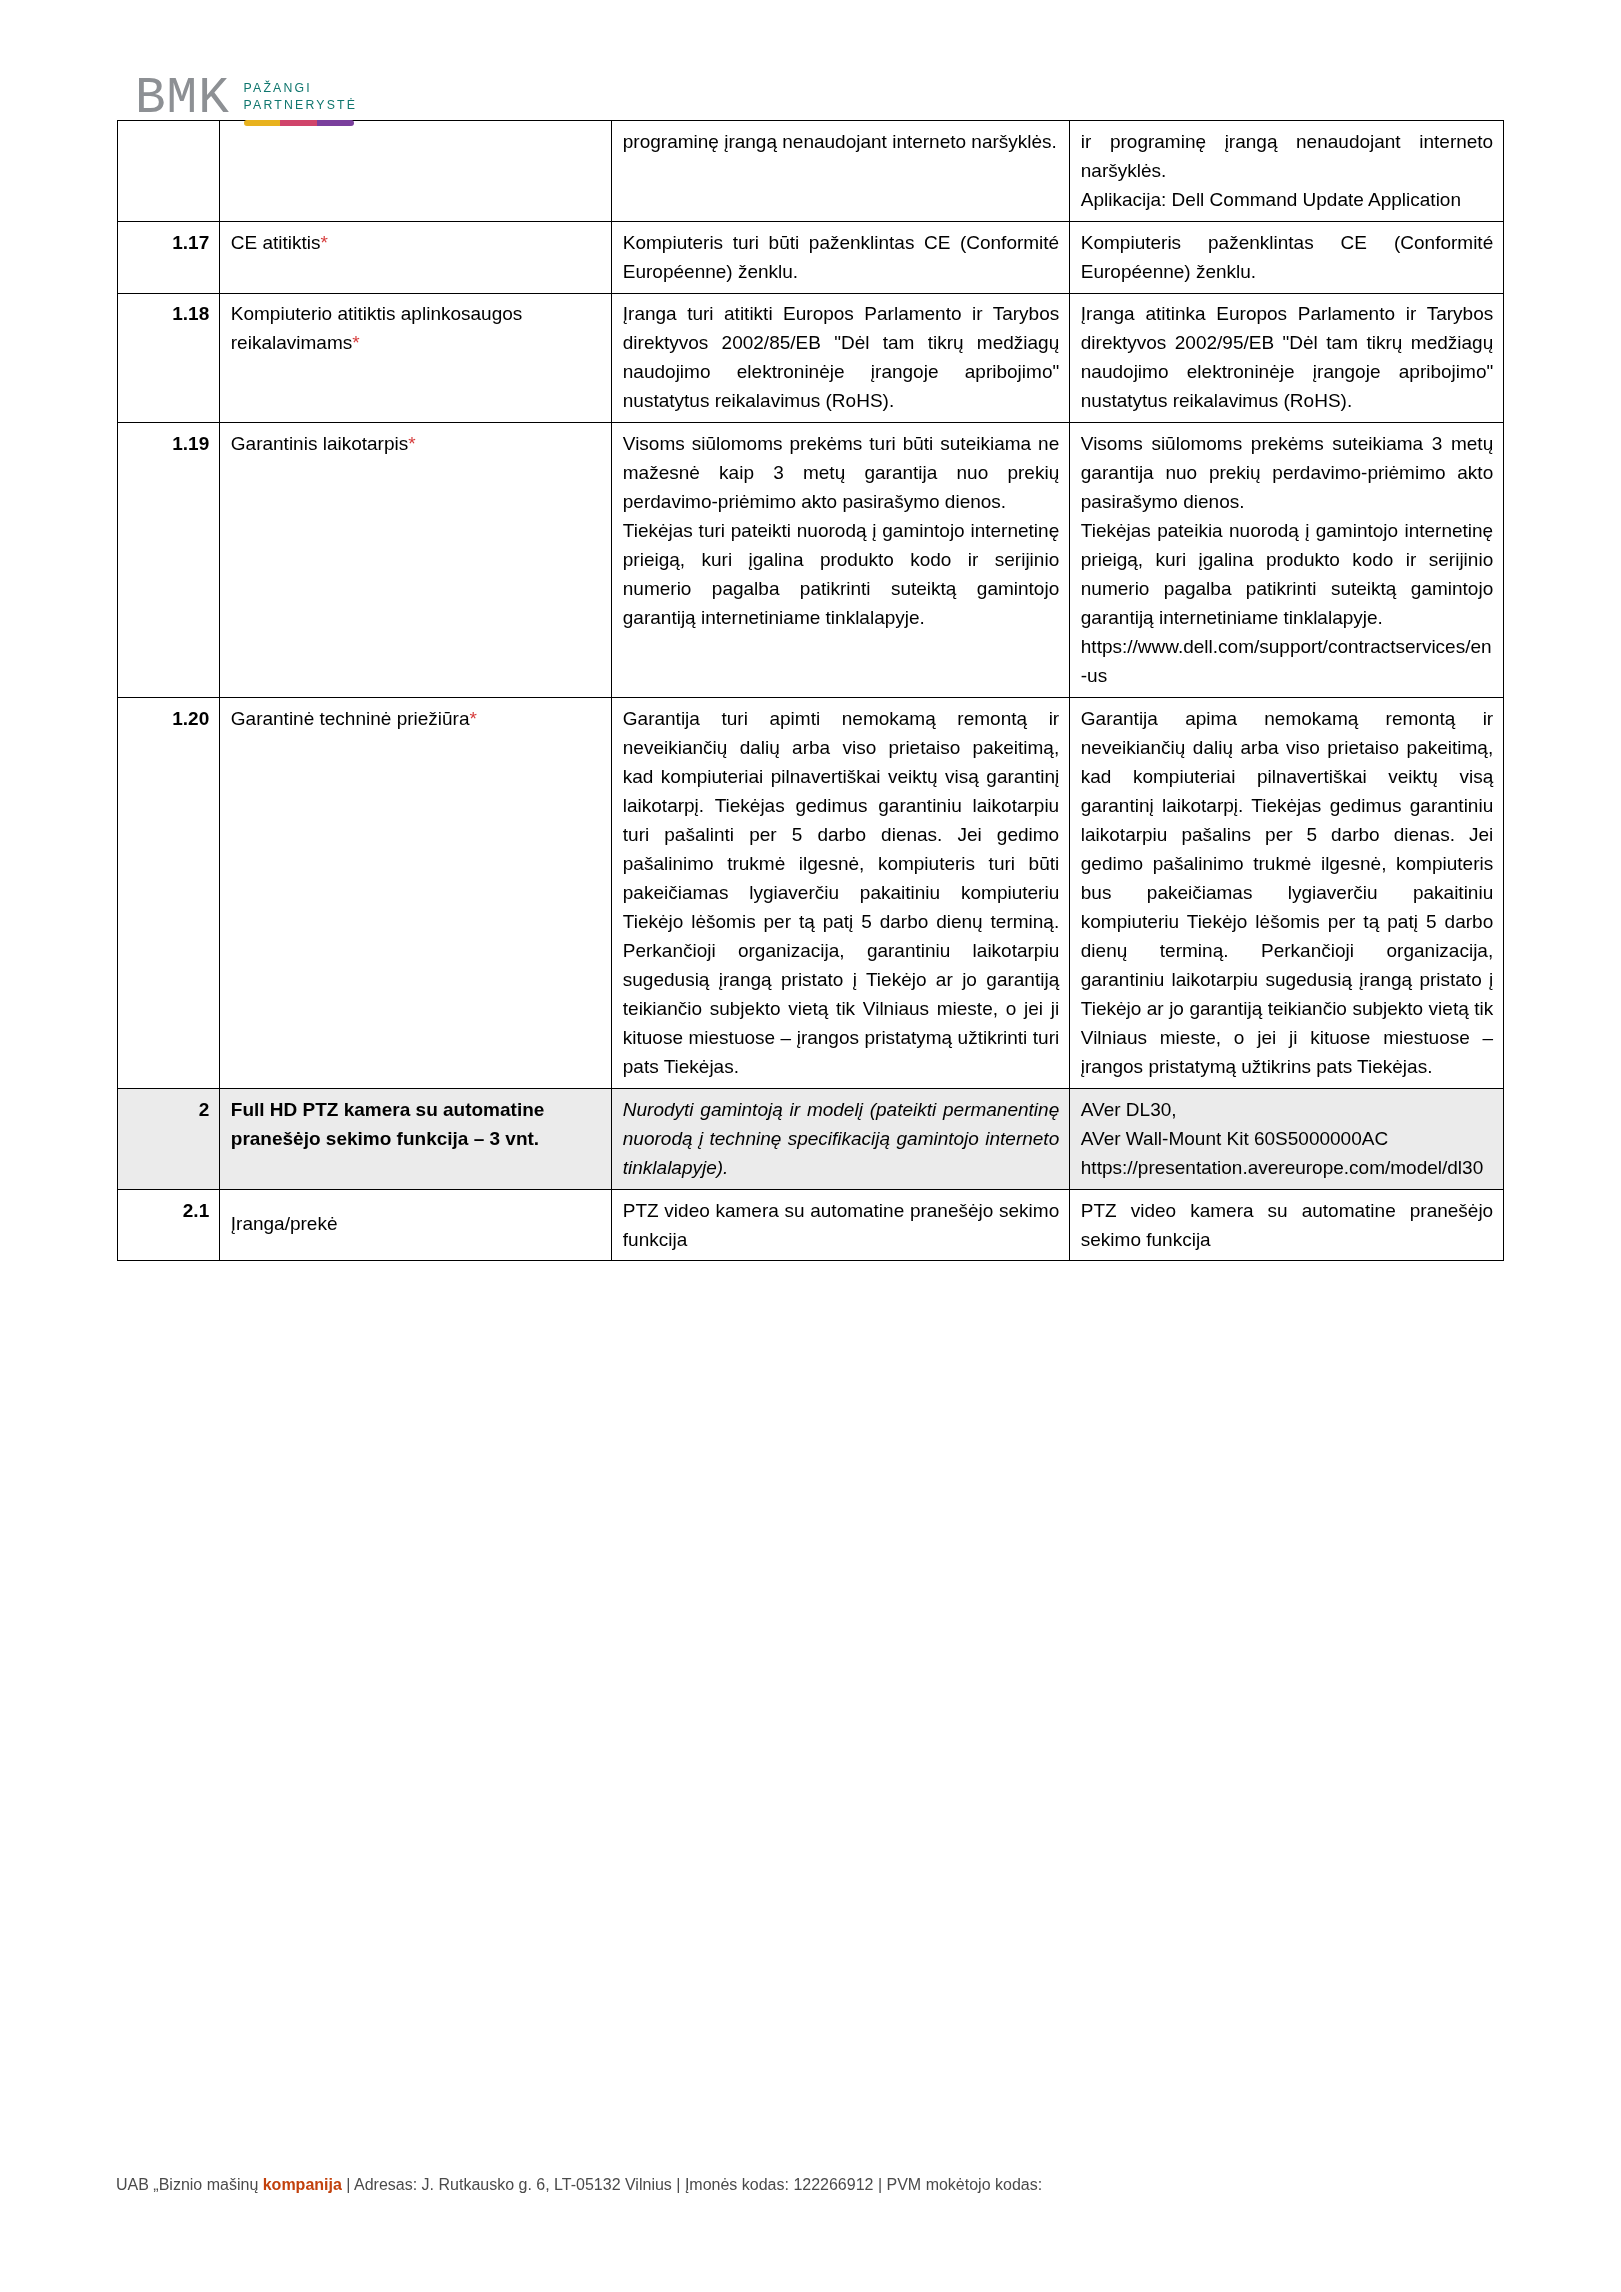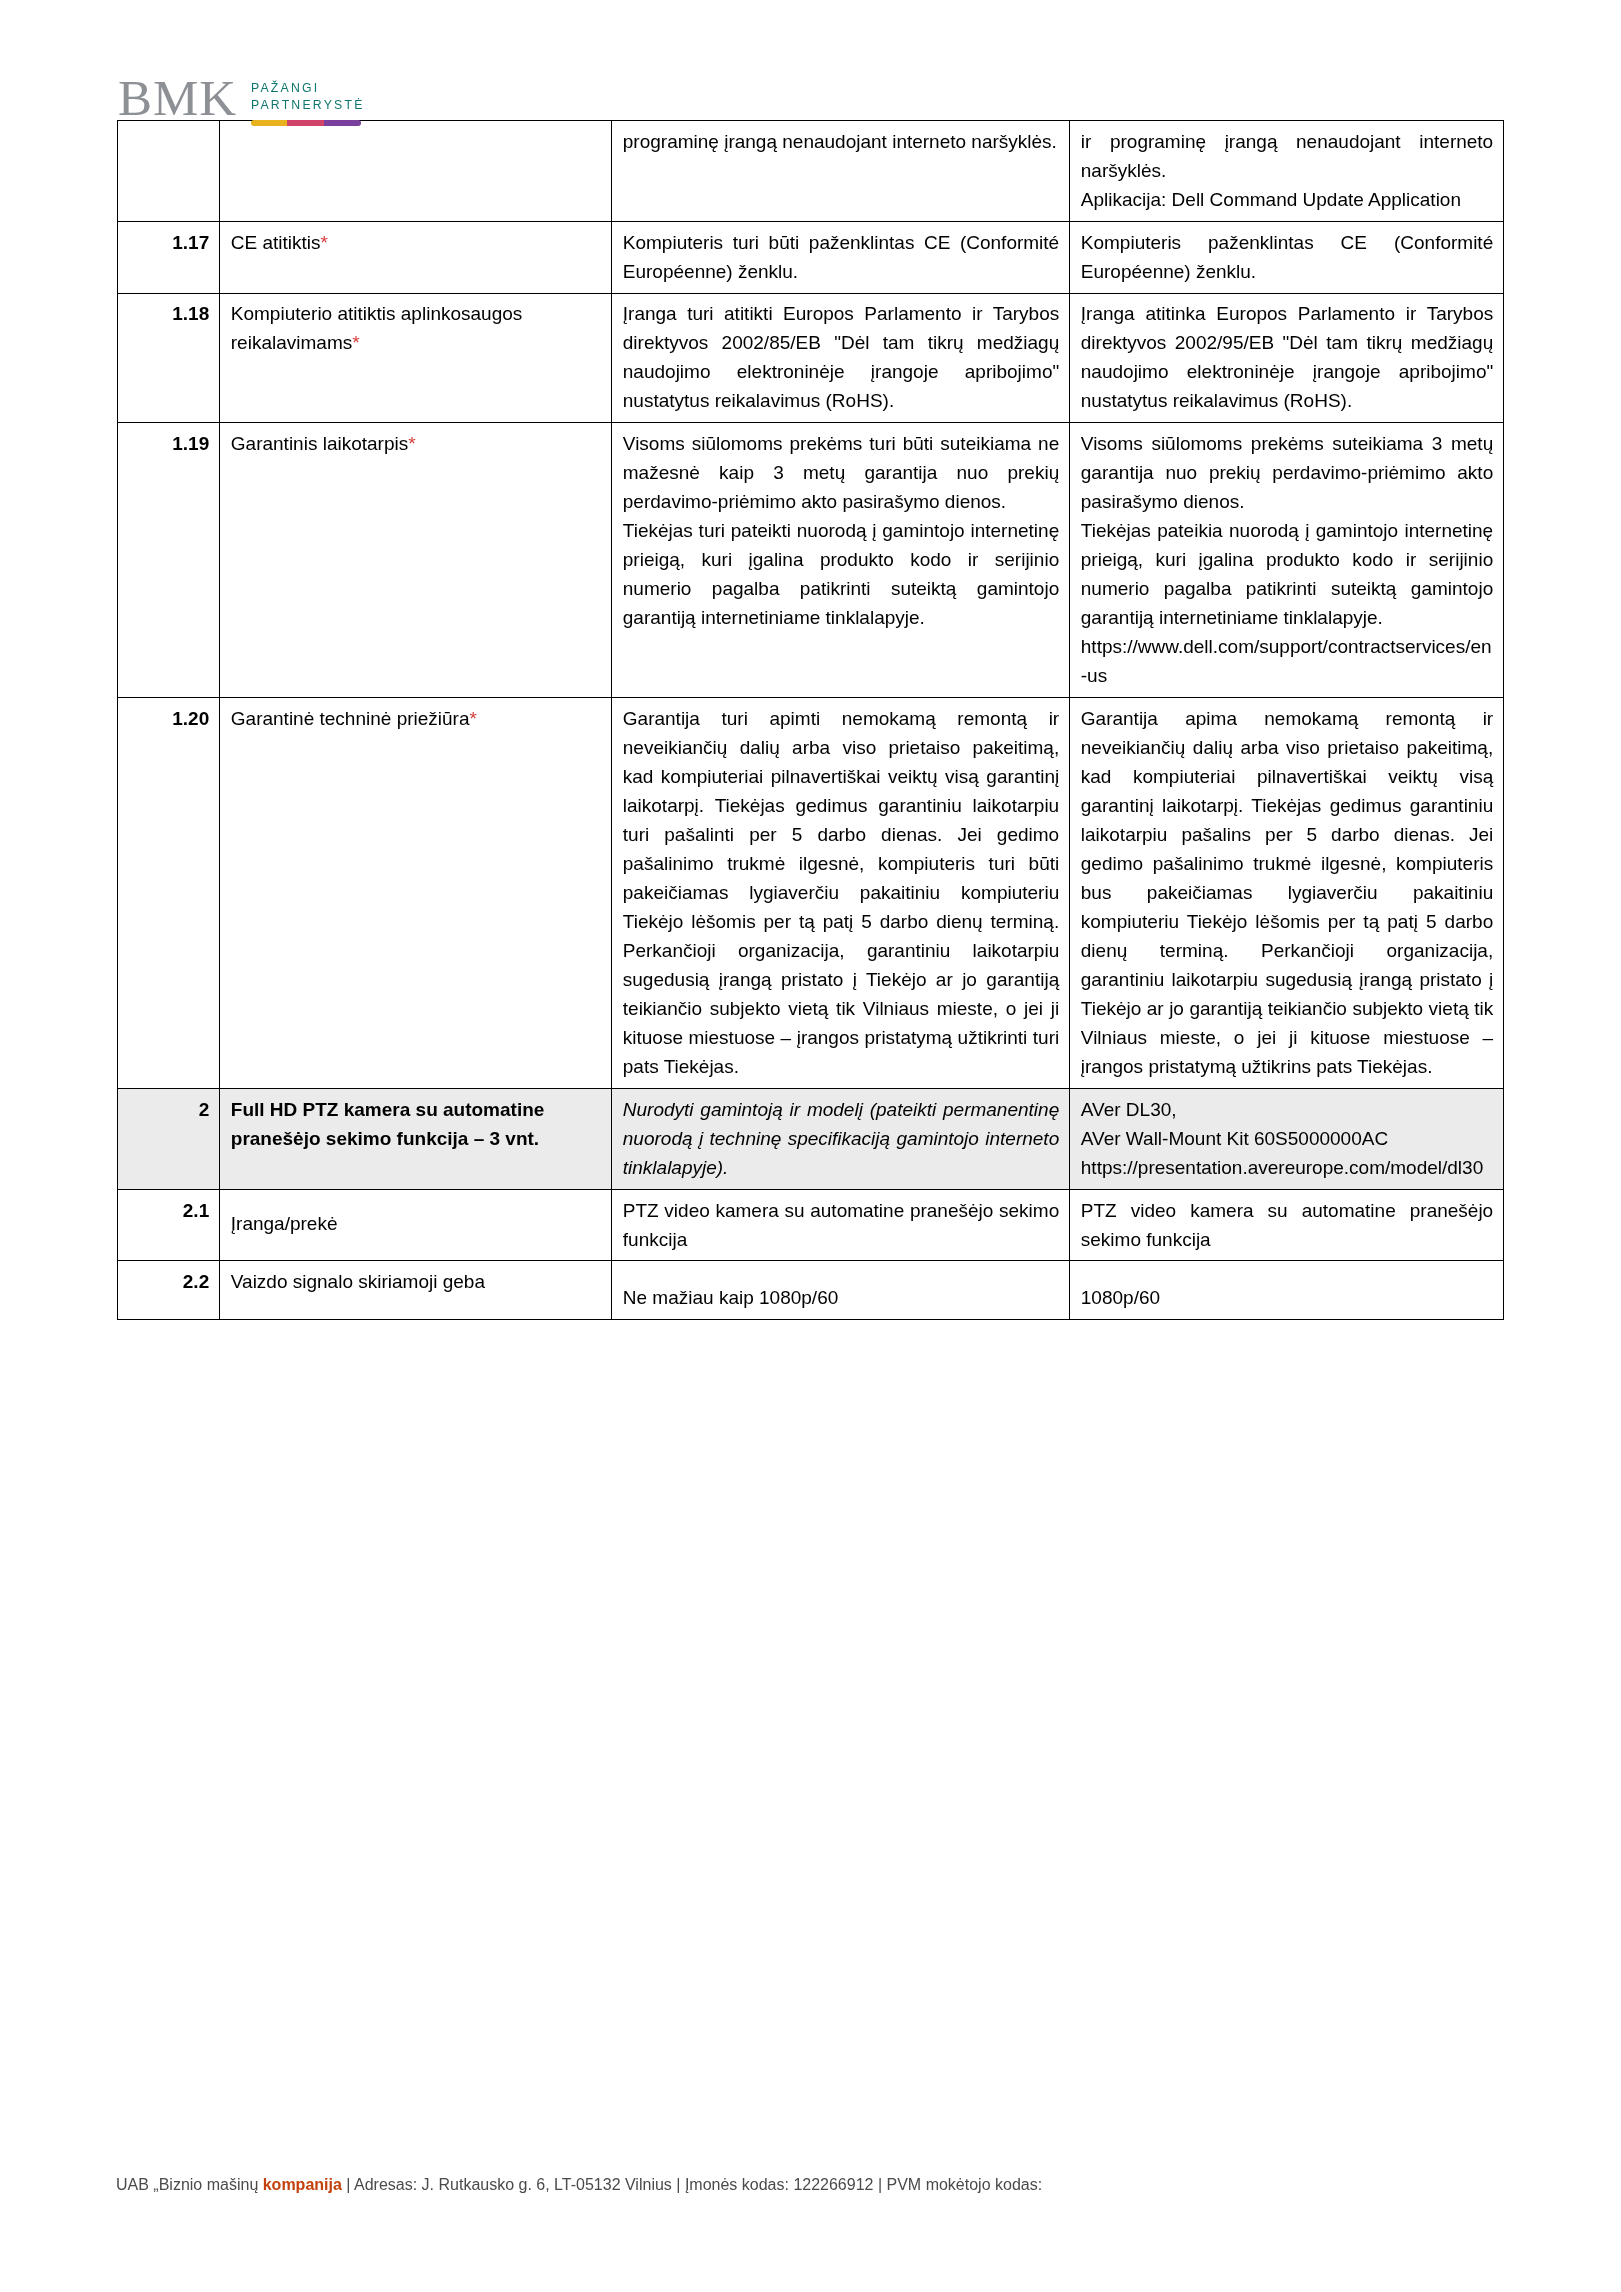--- a/index.html
+++ b/index.html
@@ -25,26 +25,27 @@
   .header {
     padding: 76px 0 0 118px;
     height: 120px;
     box-sizing: border-box;
   }
   .logo-wrap {
     display: flex;
     align-items: flex-start;
   }
   .logo-mark {
-    font-family: Liberation Serif, serif;
+    font-family: Liberation Mono, monospace;
     font-size: 51px;
     letter-spacing: 1px;
     font-weight: 400;
     color: #8d9094;
     line-height: 45px;
+    margin-left: 17px;
   }
   .logo-text {
     margin-left: 13.7px;
     margin-top: 3.9px;
   }
   .logo-text .l1, .logo-text .l2 {
     font-size: 12.3px;
     letter-spacing: 2.2px;
     color: #0f766e;
     line-height: 16.7px;
@@ -188,26 +189,20 @@
         </td>
       </tr>
 
       <tr>
         <td class="num">2.1</td>
         <td class="mid">Įranga/prekė</td>
         <td class="just">PTZ video kamera su automatine pranešėjo sekimo funkcija</td>
         <td class="just">PTZ video kamera su automatine pranešėjo sekimo funkcija</td>
       </tr>
 
-      <tr>
-        <td class="num">2.2</td>
-        <td>Vaizdo signalo skiriamoji geba</td>
-        <td class="mid2">Ne mažiau kaip 1080p/60</td>
-        <td class="mid2">1080p/60</td>
-      </tr>
 
     </tbody>
   </table>
 
   <div class="footer">
     <div class="footer-line"><span>UAB „Biznio mašinų </span><b>kompanija</b><span> |  Adresas: J. Rutkausko g. 6, LT-05132 Vilnius  |  Įmonės kodas: 122266912  |  PVM mokėtojo kodas:</span></div>
   </div>
 
 </div>
 

